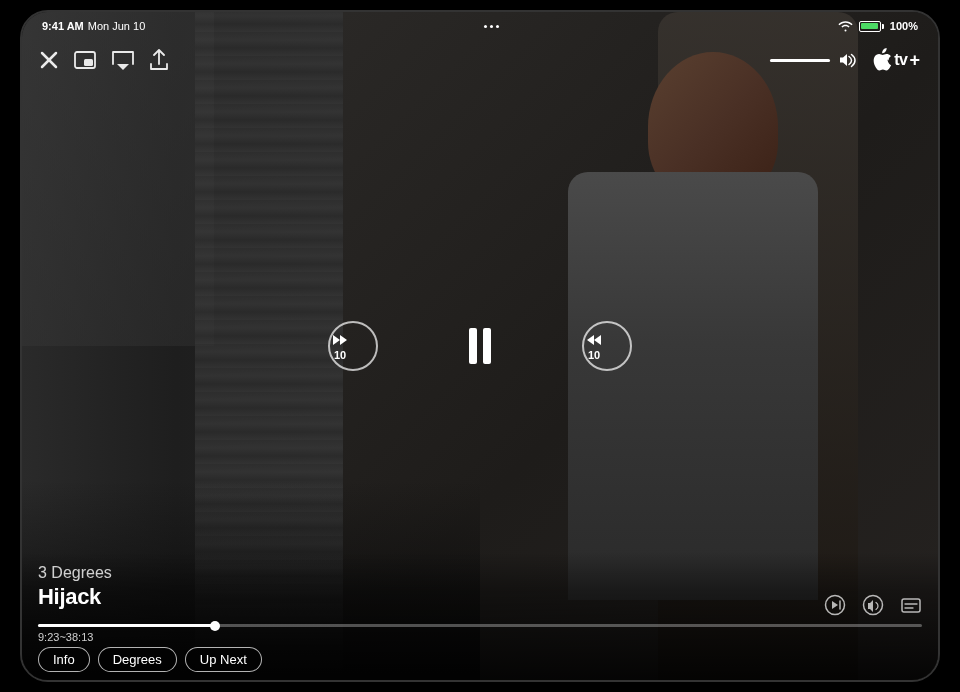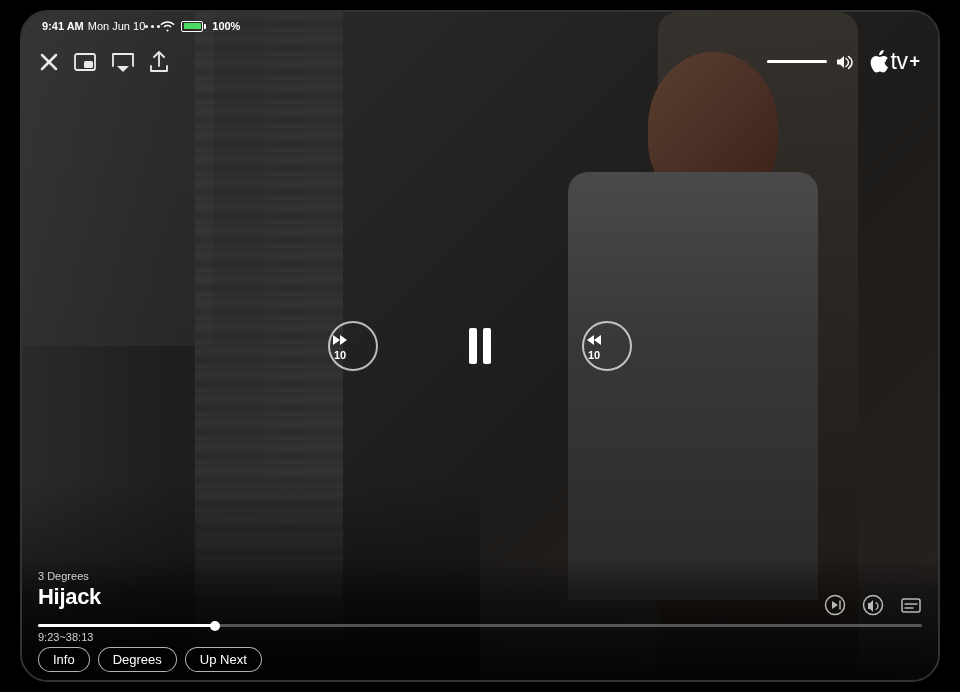--- a/index.html
+++ b/index.html
@@ -29,20 +29,21 @@
 
     
     .status-bar {
       position: absolute;
       top: 0;
       left: 0;
       right: 0;
       height: 28px;
       display: flex;
       align-items: center;
+      justify-content: space-between;
       padding: 0 20px;
       z-index: 10;
       color: #fff;
       font-size: 11px;
       font-weight: 600;
     }
 
     .status-bar-left {
       display: flex;
       align-items: center;
@@ -246,22 +247,22 @@
     .appletv-logo {
       display: flex;
       align-items: center;
       gap: 2px;
       color: #fff;
       font-size: 22px;
       font-weight: 700;
     }
 
     .tv-text {
-      font-size: 23px;
-      font-weight: 400;
+      font-size: 16px;
+      font-weight: 700;
       letter-spacing: -0.5px;
     }
 
     .plus-text {
       font-size: 18px;
       font-weight: 600;
     }
 
     
     .volume-area {
@@ -353,21 +354,21 @@
     }
 
     .show-info {
       display: flex;
       flex-direction: column;
       margin-bottom: 6px;
     }
 
     .show-subtitle {
       color: rgba(255,255,255,0.8);
-      font-size: 11px;
+      font-size: 16px;
       font-weight: 400;
       margin-bottom: 2px;
     }
 
     .show-title {
       color: #fff;
       font-size: 22px;
       font-weight: 700;
       letter-spacing: -0.3px;
     }

